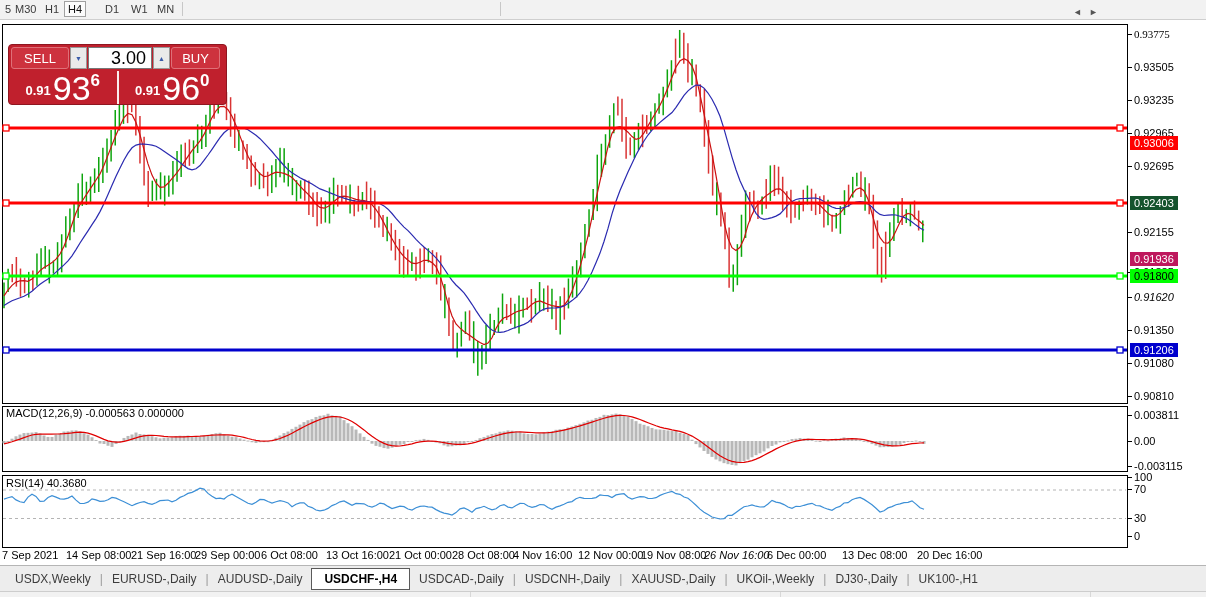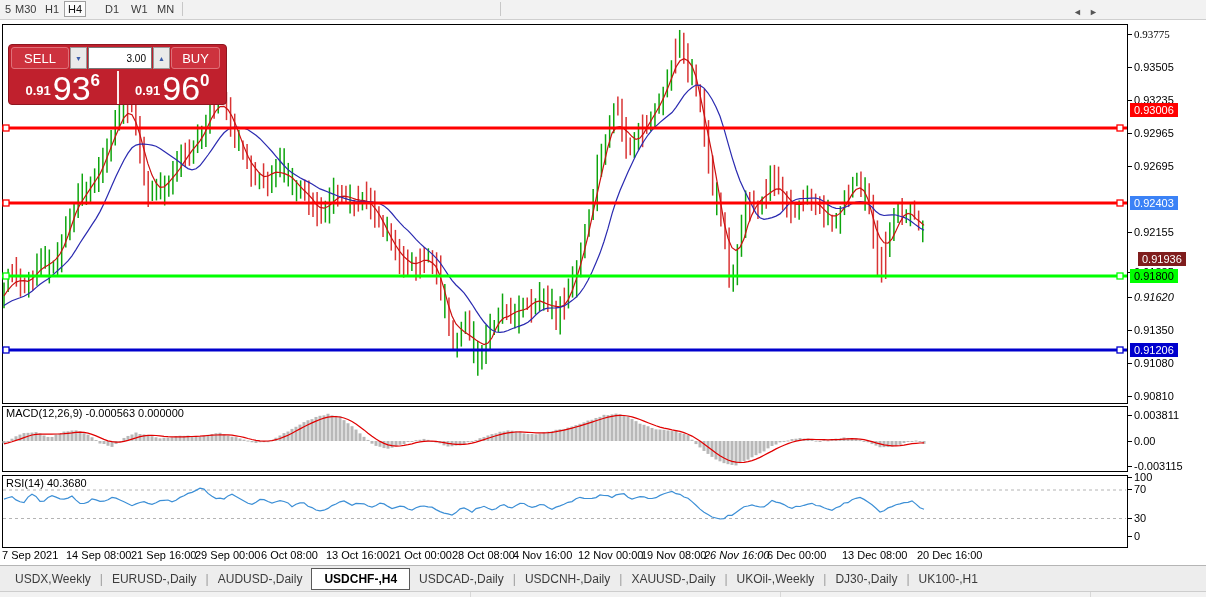--- a/index.html
+++ b/index.html
@@ -18,21 +18,21 @@
   .chart-title .tri{font-size:8px;margin-right:5px;vertical-align:2px;color:#000;}
   
   .trade-widget{position:absolute;left:8px;top:44px;width:219px;height:61px;background:#c0202d;
                 border:1px solid #8f1620;border-radius:4px;box-sizing:border-box;}
   .tw-row1{position:absolute;left:2px;top:2px;height:24px;width:213px;display:flex;gap:1px;}
   .tw-row1 button{height:22px;box-sizing:border-box;cursor:pointer;}
   .sell-btn,.buy-btn{background:#cd323e;border:1px solid #df7078;border-radius:3px;color:#fff;font-size:13px;
                      font-family:"Liberation Sans",sans-serif;padding:0;}
   .sell-btn{width:58px;} .buy-btn{width:49px;}
   .spin{width:17px;background:#eaeaea;border:1px solid #999;color:#3a5ba9;font-size:7px;padding:0;}
-  .vol{width:64px;height:22px;box-sizing:border-box;border:1px solid #777;text-align:right;font-size:10px;
+  .vol{width:64px;height:22px;box-sizing:border-box;border:1px solid #777;text-align:right;font-size:18px;
        padding:0 5px;font-family:"Liberation Sans",sans-serif;}
   .tw-row2{position:absolute;left:0;top:26px;width:217px;height:33px;display:flex;}
   .price-panel{flex:1;display:flex;justify-content:center;align-items:flex-end;color:#fff;padding-bottom:1px;}
   .pp-small{font-size:13px;font-weight:bold;margin:0 2px 5px 0;}
   .pp-big{font-size:34px;line-height:30px;font-weight:400;}
   .pp-sup{font-size:17px;font-weight:bold;align-self:flex-start;margin-top:0;}
   .tw-divider{width:2px;background:rgba(255,255,255,0.92);}
   
   .ax-tick{position:absolute;left:1134px;width:70px;height:12px;line-height:12px;font-size:11px;color:#000;z-index:1;}
   .ax-marker{position:absolute;left:1130px;height:14px;line-height:14px;font-size:11px;padding:0 4px;z-index:2;white-space:nowrap;}
@@ -602,23 +602,23 @@
       <div class="ax-tick" style="top: 324px;">0.91350</div>
       <div class="ax-tick" style="top: 357px;">0.91080</div>
       <div class="ax-tick" style="top: 390px;">0.90810</div>
       <div class="ax-tick" style="top: 409px;">0.003811</div>
       <div class="ax-tick" style="top: 435px;">0.00</div>
       <div class="ax-tick" style="top: 460px;">-0.003115</div>
       <div class="ax-tick" style="top: 471px;">100</div>
       <div class="ax-tick" style="top: 483px;">70</div>
       <div class="ax-tick" style="top: 512px;">30</div>
       <div class="ax-tick" style="top: 530px;">0</div>
-      <div class="ax-marker" style="top: 103px; background: rgb(255, 0, 0); color: rgb(255, 255, 255);">0.93006</div>
-      <div class="ax-marker" style="top: 196px; background: #3b82f6; color: rgb(255, 255, 255);">0.92403</div>
-      <div class="ax-marker" style="top: 252px; background: #7f1d1d; color: rgb(255, 255, 255); margin-left: 8px;">0.91936</div>
+      <div class="ax-marker" style="top: 136px; background: rgb(255, 0, 0); color: rgb(255, 255, 255);">0.93006</div>
+      <div class="ax-marker" style="top: 196px; background: #14532d; color: rgb(255, 255, 255);">0.92403</div>
+      <div class="ax-marker" style="top: 252px; background: #be185d; color: rgb(255, 255, 255);">0.91936</div>
       <div class="ax-marker" style="top: 269px; background: rgb(0, 255, 0); color: rgb(0, 0, 0);">0.91800</div>
       <div class="ax-marker" style="top: 343px; background: rgb(0, 0, 205); color: rgb(255, 255, 255);">0.91206</div>
     </div>
   <div id="time-labels">
       <div class="time-label" style="left: 2px;">7 Sep 2021</div>
       <div class="time-label" style="left: 66px;">14 Sep 08:00</div>
       <div class="time-label" style="left: 131px;">21 Sep 16:00</div>
       <div class="time-label" style="left: 195px;">29 Sep 00:00</div>
       <div class="time-label" style="left: 261px;">6 Oct 08:00</div>
       <div class="time-label" style="left: 326px;">13 Oct 16:00</div>

